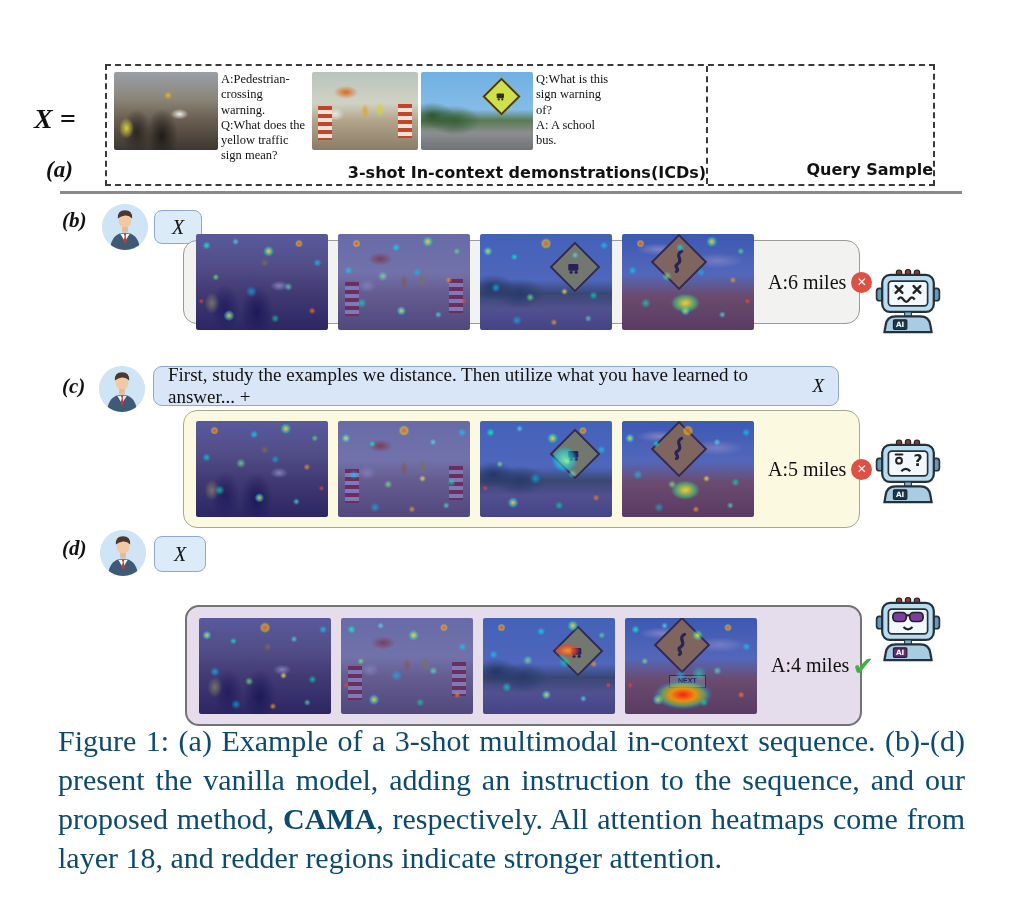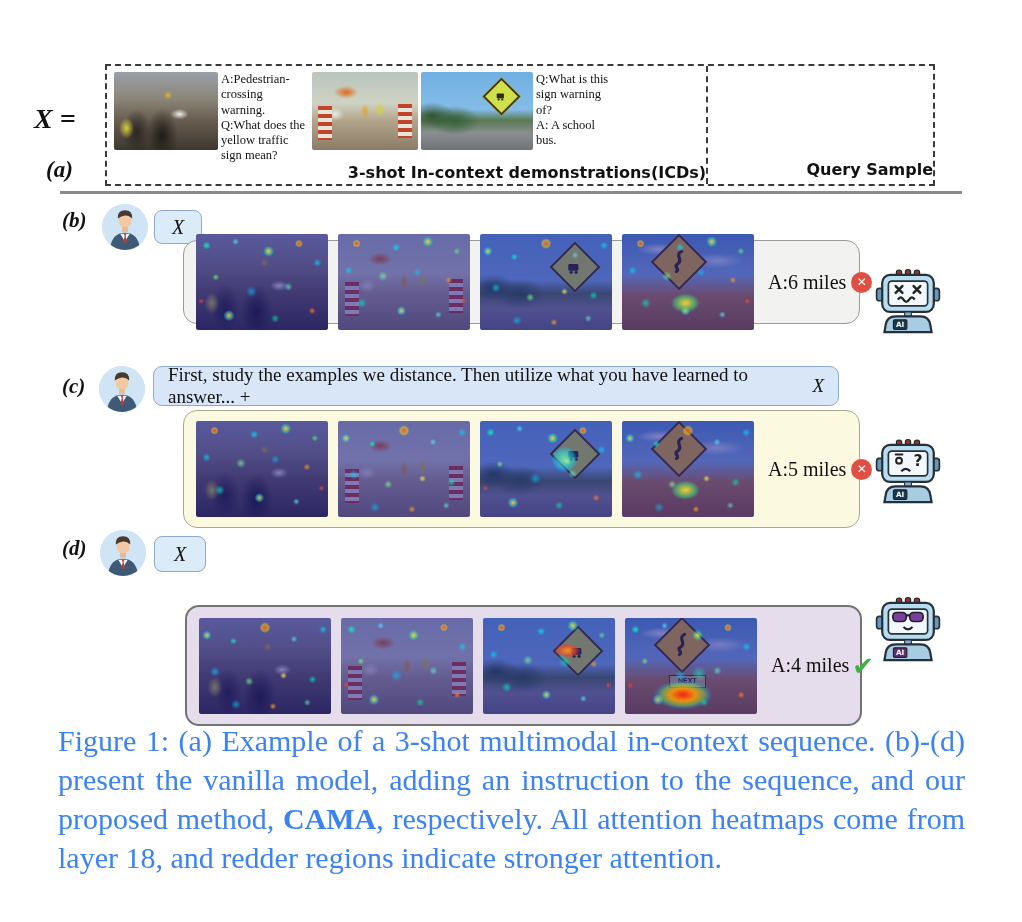--- a/index.html
+++ b/index.html
@@ -132,21 +132,21 @@
 
   .answer{display:flex;align-items:center;gap:5px;font:20px "Liberation Serif",serif;margin-left:4px;white-space:nowrap;}
   .icon-wrong{width:21px;height:21px;border-radius:50%;background:#e04f44;color:#fff;
               display:flex;align-items:center;justify-content:center;font:700 12px "DejaVu Sans",sans-serif;flex:none;}
   .icon-check{color:#3faf46;font:700 26px "DejaVu Sans",sans-serif;line-height:1;margin-left:-2px;}
 
   .robot{position:absolute;width:72px;height:74px;}
 
   
   .caption{position:absolute;left:58px;top:692px;width:907px;font:30px/1.295 "Liberation Serif",serif;
-           text-align:justify;color:#3b82f6;}
+           text-align:justify;color:#0c4a6e;}
   .caption b{font-weight:700;}
 </style>
 </head>
 <body>
 
 <div class="page">
 
   <div class="x-equals">X =</div>
   <div class="label-a">(a)</div>
 

